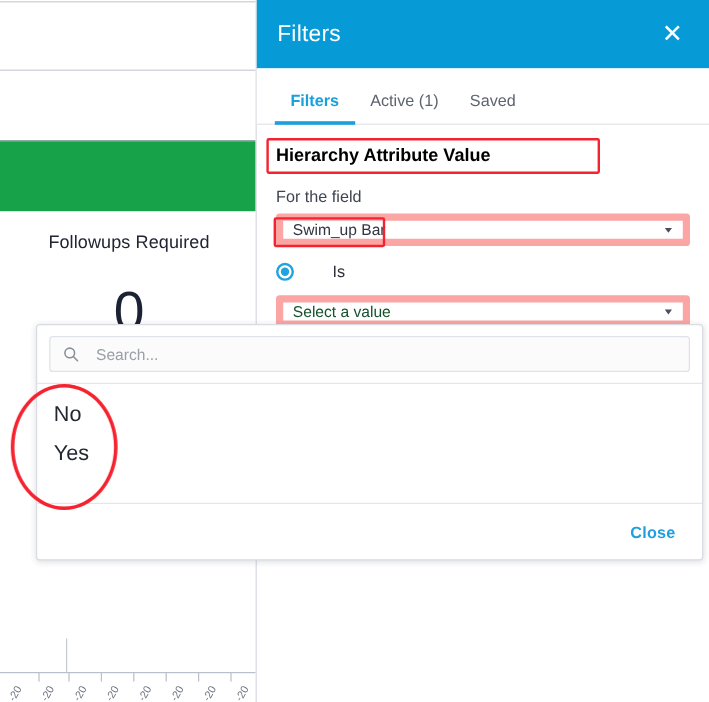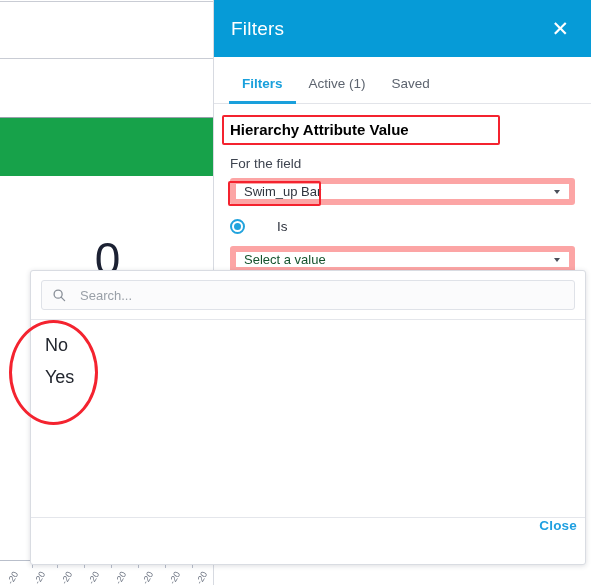--- a/index.html
+++ b/index.html
@@ -249,21 +249,21 @@
     box-sizing: border-box;
     pointer-events: none;
     z-index: 40;
   }
 
   
   #value-dropdown {
     position: absolute;
     left: 30px; top: 270px;
     width: 556px;
-    height: 295px;
+    height: 197px;
     background: #ffffff;
     border: 1px solid #d9dce2;
     border-radius: 3px;
     box-shadow: 0 1px 5px rgba(40,45,60,.16);
     z-index: 30;
     box-sizing: border-box;
     display: flex;
     flex-direction: column;
   }
   .dd-searchwrap {
@@ -308,41 +308,42 @@
     font-size: 18px;
     color: #22262e;
     padding: 9px 14px 9px 14px;
     line-height: 14px;
     cursor: pointer;
   }
   .dd-footer {
     height: 46px;
     border-top: 1px solid #e4e6eb;
     display: flex;
-    align-items: flex-start;
+    align-items: center;
     justify-content: flex-end;
-    padding-right: 8px;
+    padding-right: 22px;
     margin-top: 32px;
   }
   .dd-close-btn {
     color: #1f9fe0;
     font-size: 13.5px;
     font-weight: bold;
     cursor: pointer;
     letter-spacing: .2px;
   }
 </style>
 </head>
 <body>
 
 <div id="dashboard-bg">
   <div class="bg-top-rule"></div>
   <div class="bg-rule-2"></div>
   <div class="bg-green-band"></div>
 
+  <div class="bg-kpi-title">Followups Required</div>
   <div class="bg-kpi-value">0</div>
 
   <div class="bg-gridstub"></div>
   <div class="bg-axis-line"></div>
 
   <div class="bg-tick" style="left:32px"></div>
   <div class="bg-tick" style="left:57px"></div>
   <div class="bg-tick" style="left:84px"></div>
   <div class="bg-tick" style="left:111px"></div>
   <div class="bg-tick" style="left:138px"></div>

